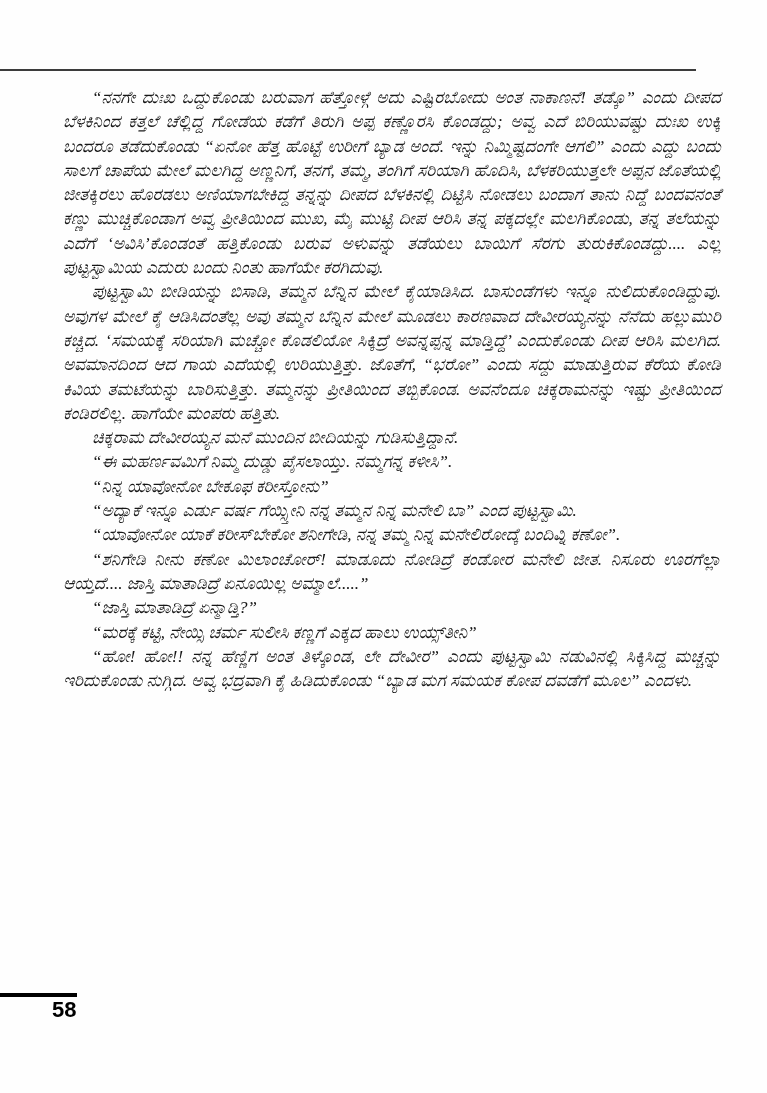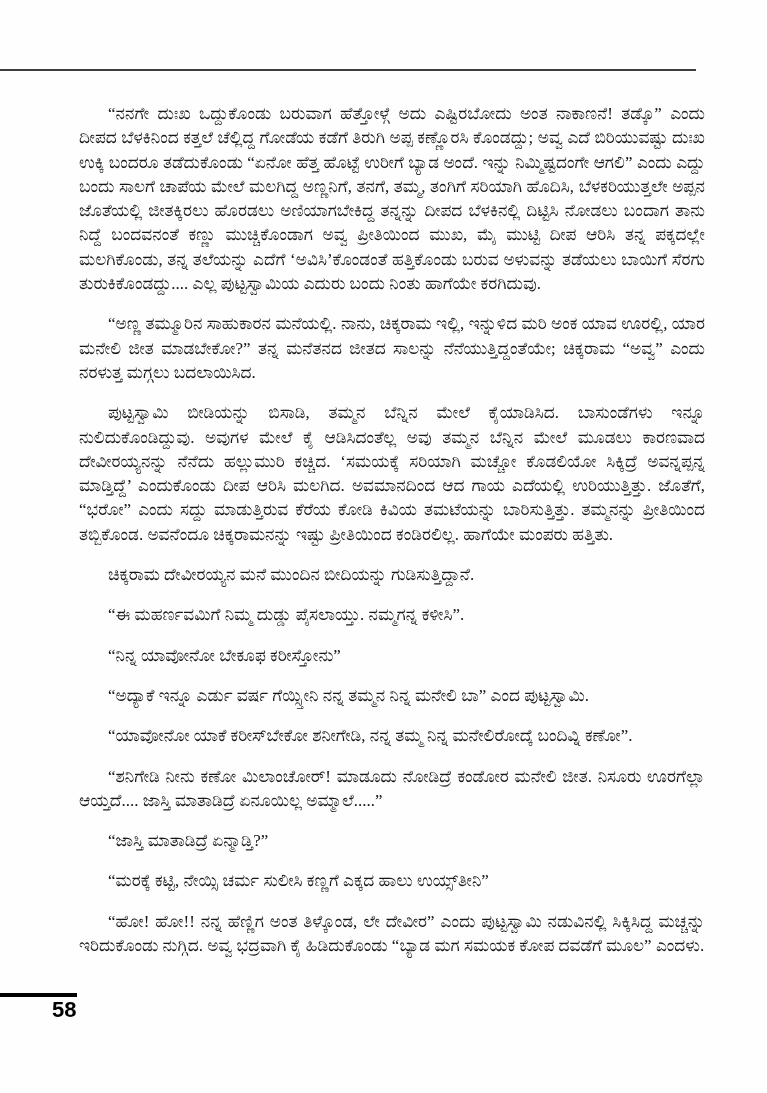--- a/index.html
+++ b/index.html
@@ -28,23 +28,24 @@
     top: 86px;
     left: 63px;
     width: 658px;
     color: #161616;
     font-size: 17px;
     line-height: 24.3px;
     text-align: justify;
     text-justify: inter-word;
   }
   .body-text p {
-    margin: 16px;
+    margin: 0;
     padding: 0;
     text-indent: 29px;
+    font-style: italic;
   }
   .footer-bar {
     position: absolute;
     top: 993px;
     left: 0;
     width: 77px;
     height: 4px;
     background: #000000;
   }
   .page-number {
@@ -59,21 +60,20 @@
 </style>
 </head>
 <body>
 
 <div class="page">
 
   <div class="header-rule"></div>
 
   <div class="body-text">
     <p>“ನನಗೇ ದುಃಖ ಒದ್ದುಕೊಂಡು ಬರುವಾಗ ಹೆತ್ತೋಳ್ಗೆ ಅದು ಎಷ್ಟಿರಬೋದು ಅಂತ ನಾಕಾಣನೆ! ತಡ್ಕೊ” ಎಂದು ದೀಪದ ಬೆಳಕಿನಿಂದ ಕತ್ತಲೆ ಚೆಲ್ಲಿದ್ದ ಗೋಡೆಯ ಕಡೆಗೆ ತಿರುಗಿ ಅಪ್ಪ ಕಣ್ಣೊರಸಿ ಕೊಂಡದ್ದು; ಅವ್ವ ಎದೆ ಬಿರಿಯುವಷ್ಟು ದುಃಖ ಉಕ್ಕಿ ಬಂದರೂ ತಡೆದುಕೊಂಡು “ಏನೋ ಹೆತ್ತ ಹೊಟ್ಟೆ ಉರೀಗೆ ಬ್ಯಾಡ ಅಂದೆ. ಇನ್ನು ನಿಮ್ಮಿಷ್ಟದಂಗೇ ಆಗಲಿ” ಎಂದು ಎದ್ದು ಬಂದು ಸಾಲಗೆ ಚಾಪೆಯ ಮೇಲೆ ಮಲಗಿದ್ದ ಅಣ್ಣನಿಗೆ, ತನಗೆ, ತಮ್ಮ, ತಂಗಿಗೆ ಸರಿಯಾಗಿ ಹೊದಿಸಿ, ಬೆಳಕರಿಯುತ್ತಲೇ ಅಪ್ಪನ ಜೊತೆಯಲ್ಲಿ ಜೀತಕ್ಕಿರಲು ಹೊರಡಲು ಅಣಿಯಾಗಬೇಕಿದ್ದ ತನ್ನನ್ನು ದೀಪದ ಬೆಳಕಿನಲ್ಲಿ ದಿಟ್ಟಿಸಿ ನೋಡಲು ಬಂದಾಗ ತಾನು ನಿದ್ದೆ ಬಂದವನಂತೆ ಕಣ್ಣು ಮುಚ್ಚಿಕೊಂಡಾಗ ಅವ್ವ ಪ್ರೀತಿಯಿಂದ ಮುಖ, ಮೈ ಮುಟ್ಟಿ ದೀಪ ಆರಿಸಿ ತನ್ನ ಪಕ್ಕದಲ್ಲೇ ಮಲಗಿಕೊಂಡು, ತನ್ನ ತಲೆಯನ್ನು ಎದೆಗೆ ‘ಅವಿಸಿ’ಕೊಂಡಂತೆ ಹತ್ತಿಕೊಂಡು ಬರುವ ಅಳುವನ್ನು ತಡೆಯಲು ಬಾಯಿಗೆ ಸೆರಗು ತುರುಕಿಕೊಂಡದ್ದು.... ಎಲ್ಲ ಪುಟ್ಟಸ್ವಾಮಿಯ ಎದುರು ಬಂದು ನಿಂತು ಹಾಗೆಯೇ ಕರಗಿದುವು.</p>
-    <p>“ಅಣ್ಣ ತಮ್ಮೂರಿನ ಸಾಹುಕಾರನ ಮನೆಯಲ್ಲಿ. ನಾನು, ಚಿಕ್ಕರಾಮ ಇಲ್ಲಿ, ಇನ್ನುಳಿದ ಮರಿ ಅಂಕ ಯಾವ ಊರಲ್ಲಿ, ಯಾರ ಮನೇಲಿ ಜೀತ ಮಾಡಬೇಕೋ?” ತನ್ನ ಮನೆತನದ ಜೀತದ ಸಾಲನ್ನು ನೆನೆಯುತ್ತಿದ್ದಂತೆಯೇ; ಚಿಕ್ಕರಾಮ “ಅವ್ವ” ಎಂದು ನರಳುತ್ತ ಮಗ್ಗಲು ಬದಲಾಯಿಸಿದ.</p>
     <p>ಪುಟ್ಟಸ್ವಾಮಿ ಬೀಡಿಯನ್ನು ಬಿಸಾಡಿ, ತಮ್ಮನ ಬೆನ್ನಿನ ಮೇಲೆ ಕೈಯಾಡಿಸಿದ. ಬಾಸುಂಡೆಗಳು ಇನ್ನೂ ನುಲಿದುಕೊಂಡಿದ್ದುವು. ಅವುಗಳ ಮೇಲೆ ಕೈ ಆಡಿಸಿದಂತೆಲ್ಲ ಅವು ತಮ್ಮನ ಬೆನ್ನಿನ ಮೇಲೆ ಮೂಡಲು ಕಾರಣವಾದ ದೇವೀರಯ್ಯನನ್ನು ನೆನೆದು ಹಲ್ಲುಮುರಿ ಕಚ್ಚಿದ. ‘ಸಮಯಕ್ಕೆ ಸರಿಯಾಗಿ ಮಚ್ಚೋ ಕೊಡಲಿಯೋ ಸಿಕ್ಕಿದ್ರೆ ಅವನ್ನಪ್ಪನ್ನ ಮಾಡ್ತಿದ್ದೆ’ ಎಂದುಕೊಂಡು ದೀಪ ಆರಿಸಿ ಮಲಗಿದ. ಅವಮಾನದಿಂದ ಆದ ಗಾಯ ಎದೆಯಲ್ಲಿ ಉರಿಯುತ್ತಿತ್ತು. ಜೊತೆಗೆ, “ಭರೋ” ಎಂದು ಸದ್ದು ಮಾಡುತ್ತಿರುವ ಕೆರೆಯ ಕೋಡಿ ಕಿವಿಯ ತಮಟೆಯನ್ನು ಬಾರಿಸುತ್ತಿತ್ತು. ತಮ್ಮನನ್ನು ಪ್ರೀತಿಯಿಂದ ತಬ್ಬಿಕೊಂಡ. ಅವನೆಂದೂ ಚಿಕ್ಕರಾಮನನ್ನು ಇಷ್ಟು ಪ್ರೀತಿಯಿಂದ ಕಂಡಿರಲಿಲ್ಲ. ಹಾಗೆಯೇ ಮಂಪರು ಹತ್ತಿತು.</p>
     <p>ಚಿಕ್ಕರಾಮ ದೇವೀರಯ್ಯನ ಮನೆ ಮುಂದಿನ ಬೀದಿಯನ್ನು ಗುಡಿಸುತ್ತಿದ್ದಾನೆ.</p>
     <p>“ಈ ಮಹರ್ಣವಮಿಗೆ ನಿಮ್ಮ ದುಡ್ಡು ಪೈಸಲಾಯ್ತು. ನಮ್ಮಗನ್ನ ಕಳೀಸಿ”.</p>
     <p>“ನಿನ್ನ ಯಾವೋನೋ ಬೇಕೂಫ ಕರೀಸ್ತೋನು”</p>
     <p>“ಅದ್ಯಾಕೆ ಇನ್ನೂ ಎರ್ಡು ವರ್ಷ ಗೆಯ್ಸ್ತೀನಿ ನನ್ನ ತಮ್ಮನ ನಿನ್ನ ಮನೇಲಿ ಬಾ” ಎಂದ ಪುಟ್ಟಸ್ವಾಮಿ.</p>
     <p>“ಯಾವೋನೋ ಯಾಕೆ ಕರೀಸ್‌ಬೇಕೋ ಶನೀಗೇಡಿ, ನನ್ನ ತಮ್ಮ ನಿನ್ನ ಮನೇಲಿರೋದ್ಕೆ ಬಂದಿವ್ನಿ ಕಣೋ”.</p>
     <p>“ಶನಿಗೇಡಿ ನೀನು ಕಣೋ ಮಿಲಾಂಚೋರ್! ಮಾಡೂದು ನೋಡಿದ್ರೆ ಕಂಡೋರ ಮನೇಲಿ ಜೀತ. ನಿಸೂರು ಊರಗೆಲ್ಲಾ ಆಯ್ತದೆ.... ಜಾಸ್ತಿ ಮಾತಾಡಿದ್ರೆ ಏನೂಯಿಲ್ಲ ಅಮ್ಮಾಲೆ.....”</p>
     <p>“ಜಾಸ್ತಿ ಮಾತಾಡಿದ್ರೆ ಏನ್ಮಾಡ್ತಿ?”</p>
     <p>“ಮರಕ್ಕೆ ಕಟ್ಟಿ, ನೇಯ್ಸಿ ಚರ್ಮ ಸುಲೀಸಿ ಕಣ್ಣಗೆ ಎಕ್ಕದ ಹಾಲು ಉಯ್ಸ್‌ತೀನಿ”</p>
     <p>“ಹೋ! ಹೋ!! ನನ್ನ ಹೆಣ್ಣಿಗ ಅಂತ ತಿಳ್ಕೊಂಡ, ಲೇ ದೇವೀರ” ಎಂದು ಪುಟ್ಟಸ್ವಾಮಿ ನಡುವಿನಲ್ಲಿ ಸಿಕ್ಕಿಸಿದ್ದ ಮಚ್ಚನ್ನು ಇರಿದುಕೊಂಡು ನುಗ್ಗಿದ. ಅವ್ವ ಭದ್ರವಾಗಿ ಕೈ ಹಿಡಿದುಕೊಂಡು “ಬ್ಯಾಡ ಮಗ ಸಮಯಕ ಕೋಪ ದವಡೆಗೆ ಮೂಲ” ಎಂದಳು.</p>

